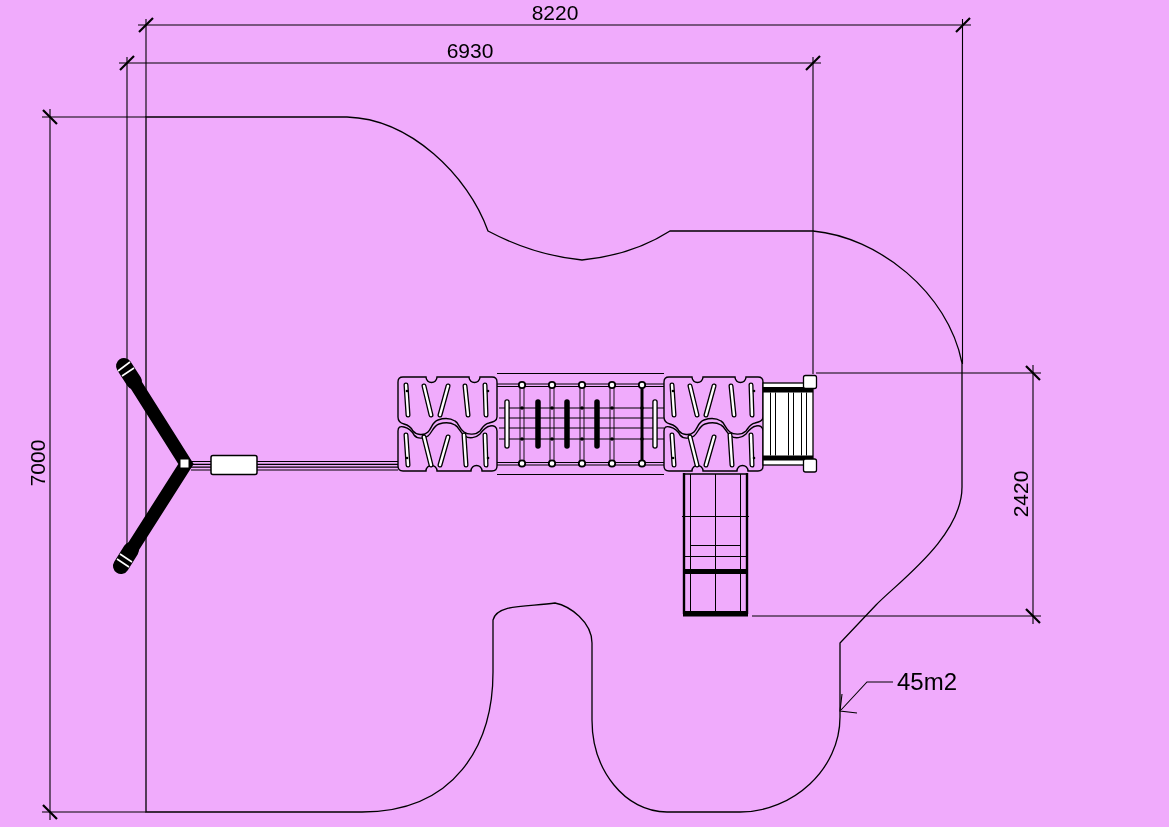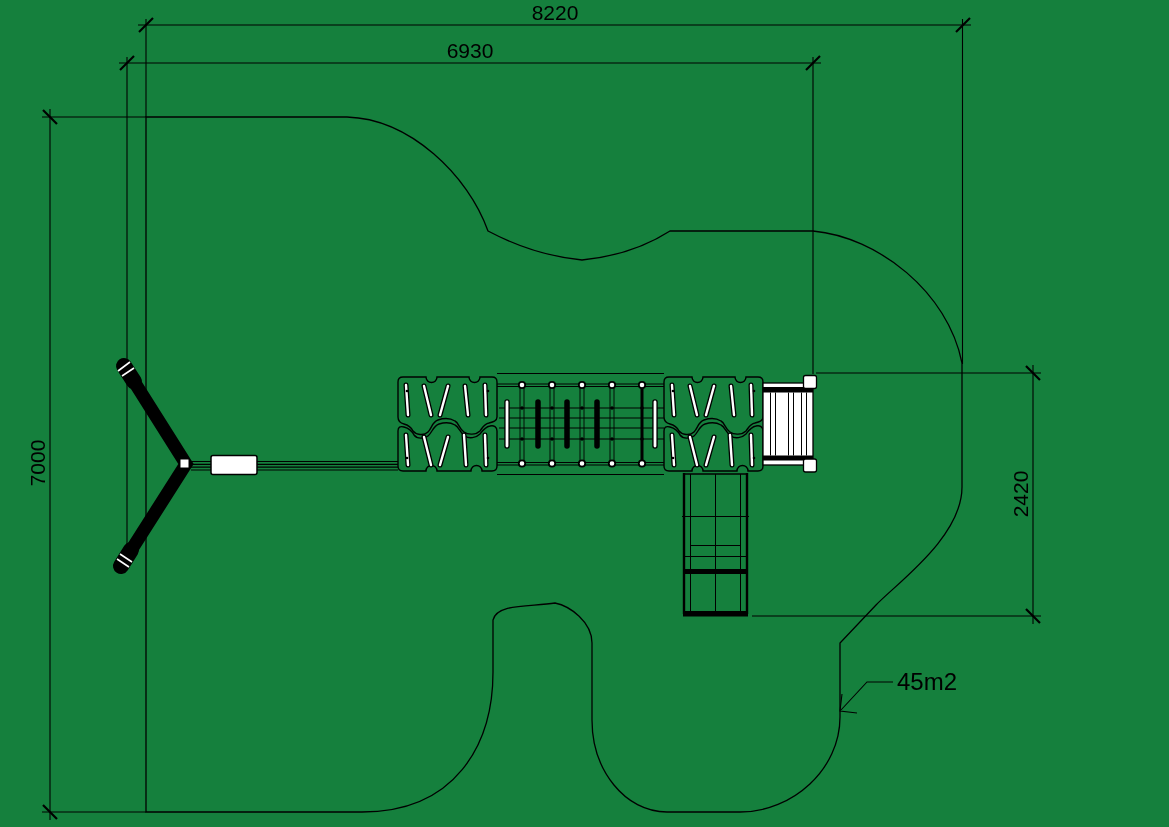--- a/index.html
+++ b/index.html
@@ -1,16 +1,16 @@
 <!DOCTYPE html>
 <html><head>
 <meta charset="utf-8">
 <style>
   html,body{margin:0;padding:0;background:#ffffff;}
-  .canvas{position:relative;width:1169px;height:827px;background:#15803d;overflow:hidden;
+  .canvas{position:relative;width:1169px;height:827px;background:#f0abfc;overflow:hidden;
           font-family:"Liberation Sans", sans-serif;}
   svg{display:block;}
   text{font-family:"Liberation Sans", sans-serif; fill:#000000;}
   .dimtext{font-size:21px;}
   .areatext{font-size:24px;}
   .thin{stroke:#000;stroke-width:1.1;fill:none;}
   .bnd{stroke:#000;stroke-width:1.3;fill:none;}
   .tick{stroke:#000;stroke-width:2.2;}
   .eq{stroke:#000;fill:none;}
 </style>

